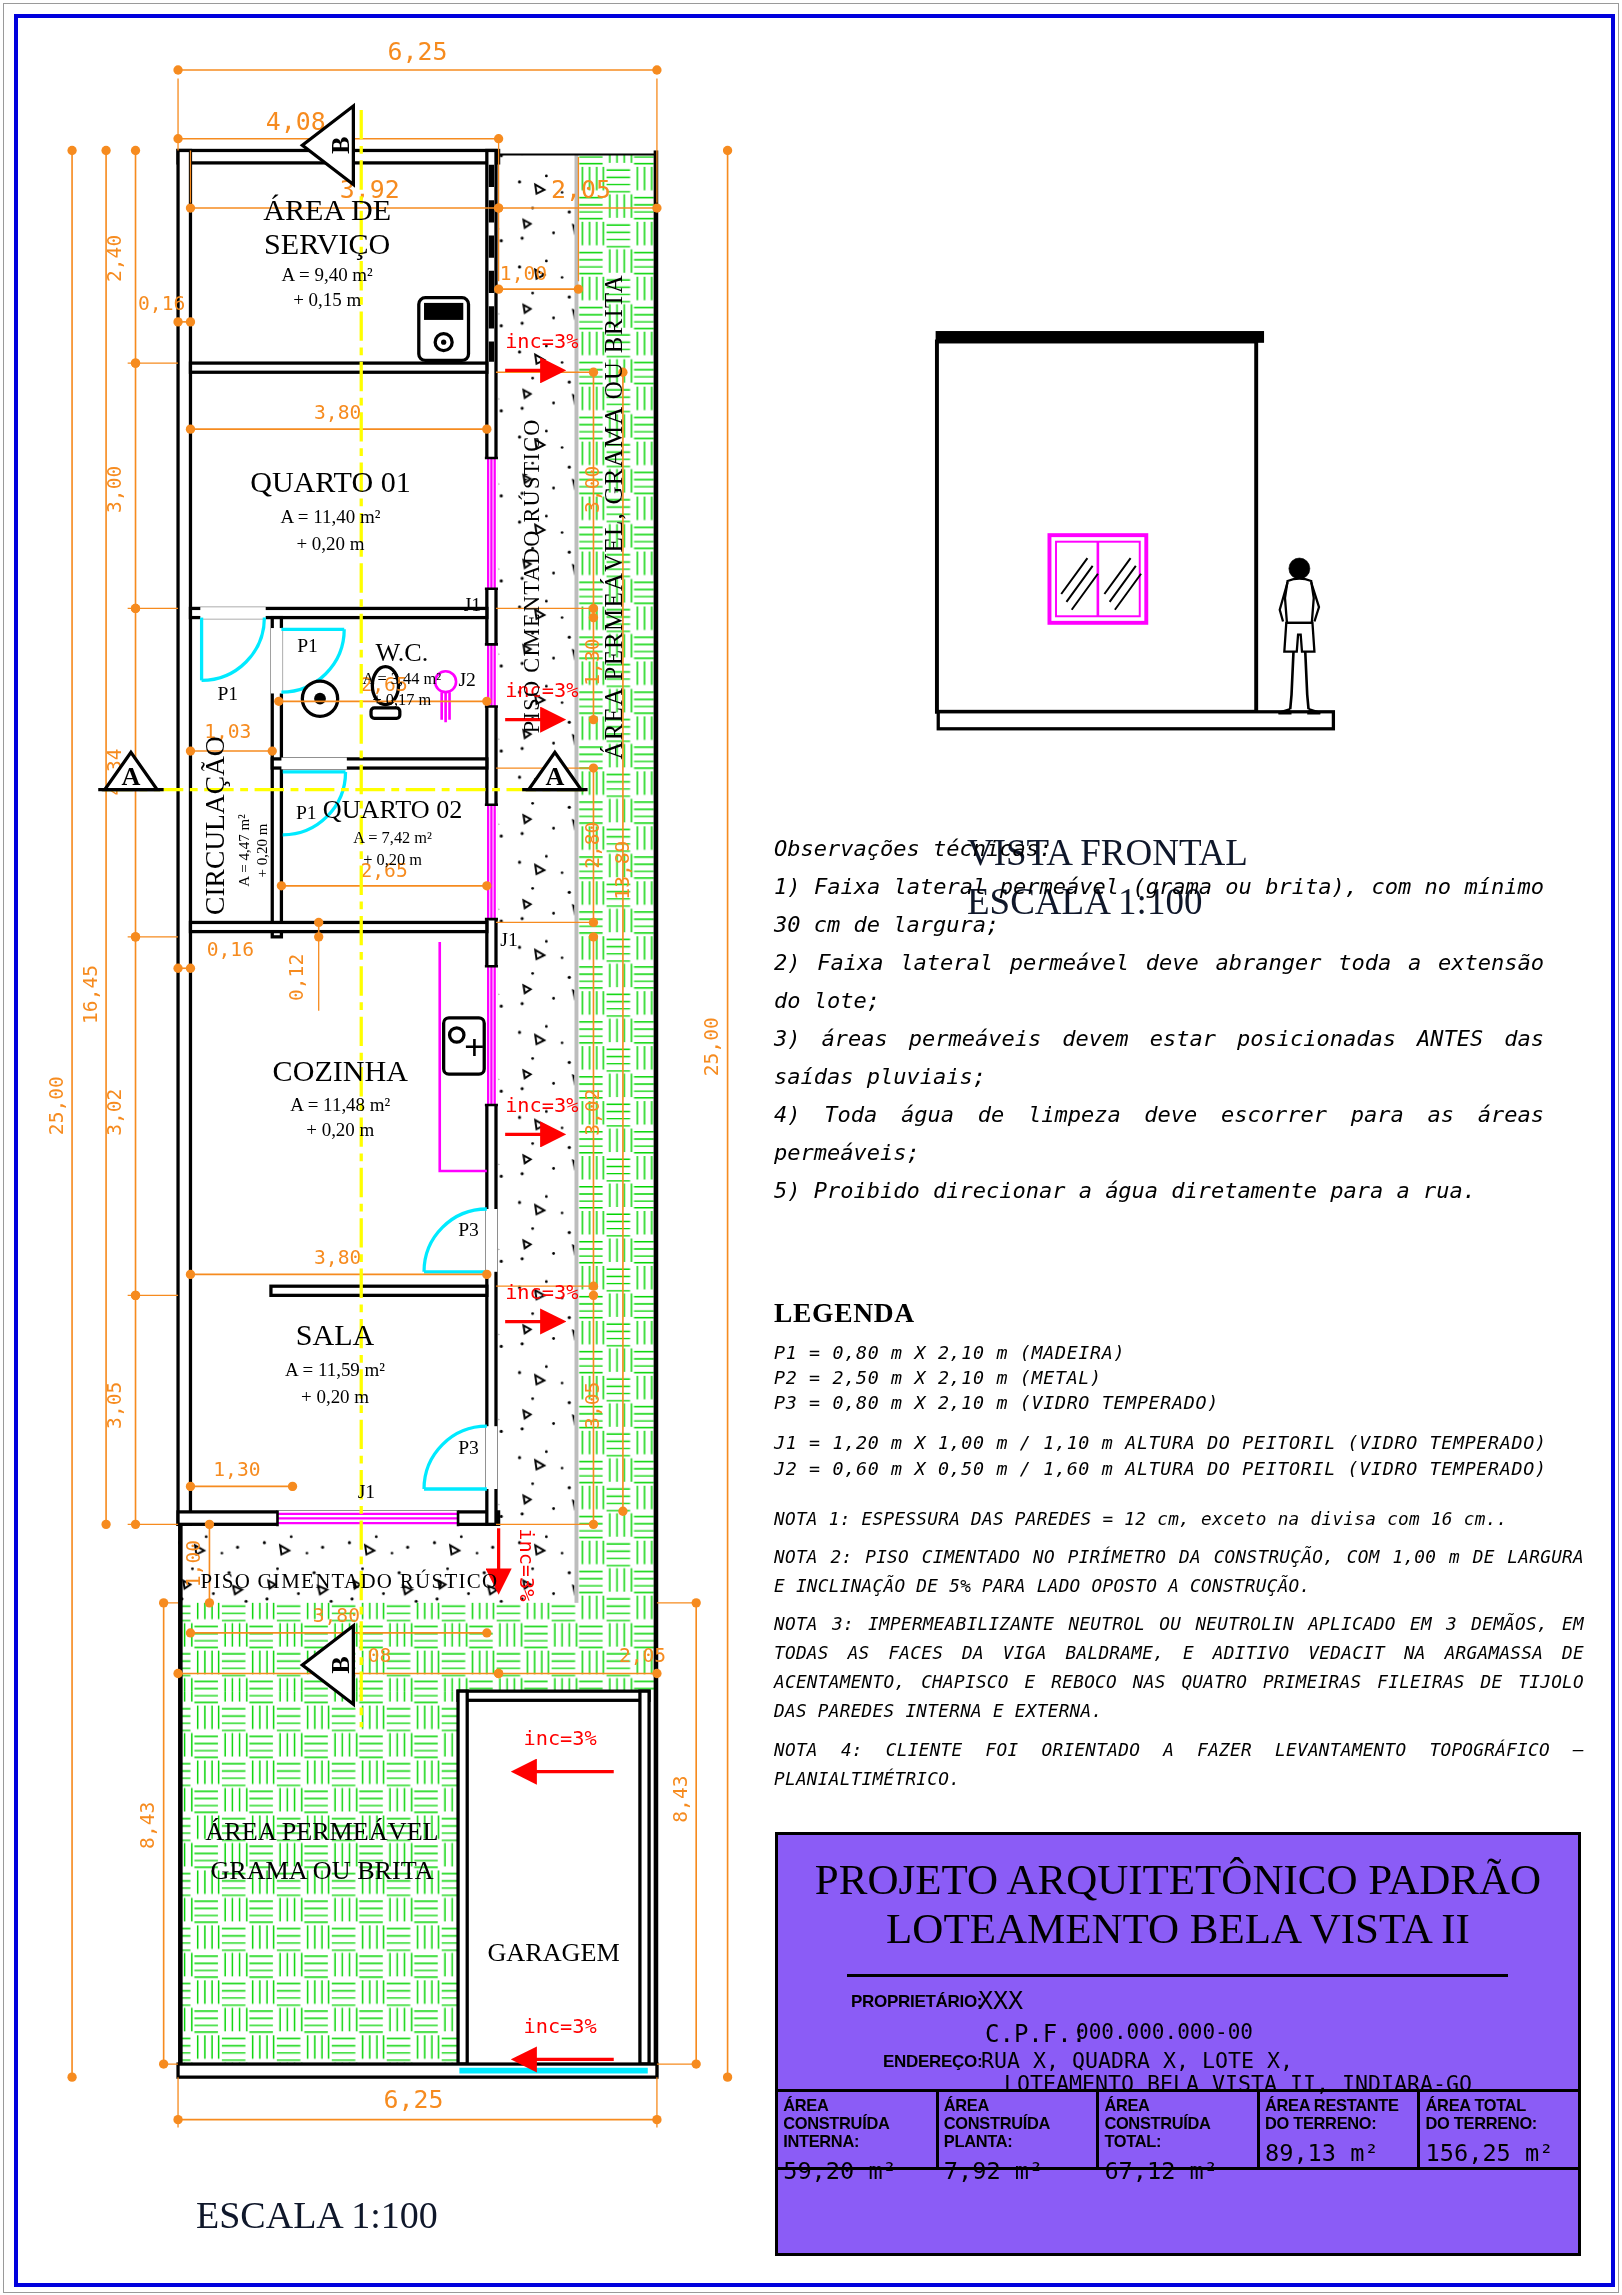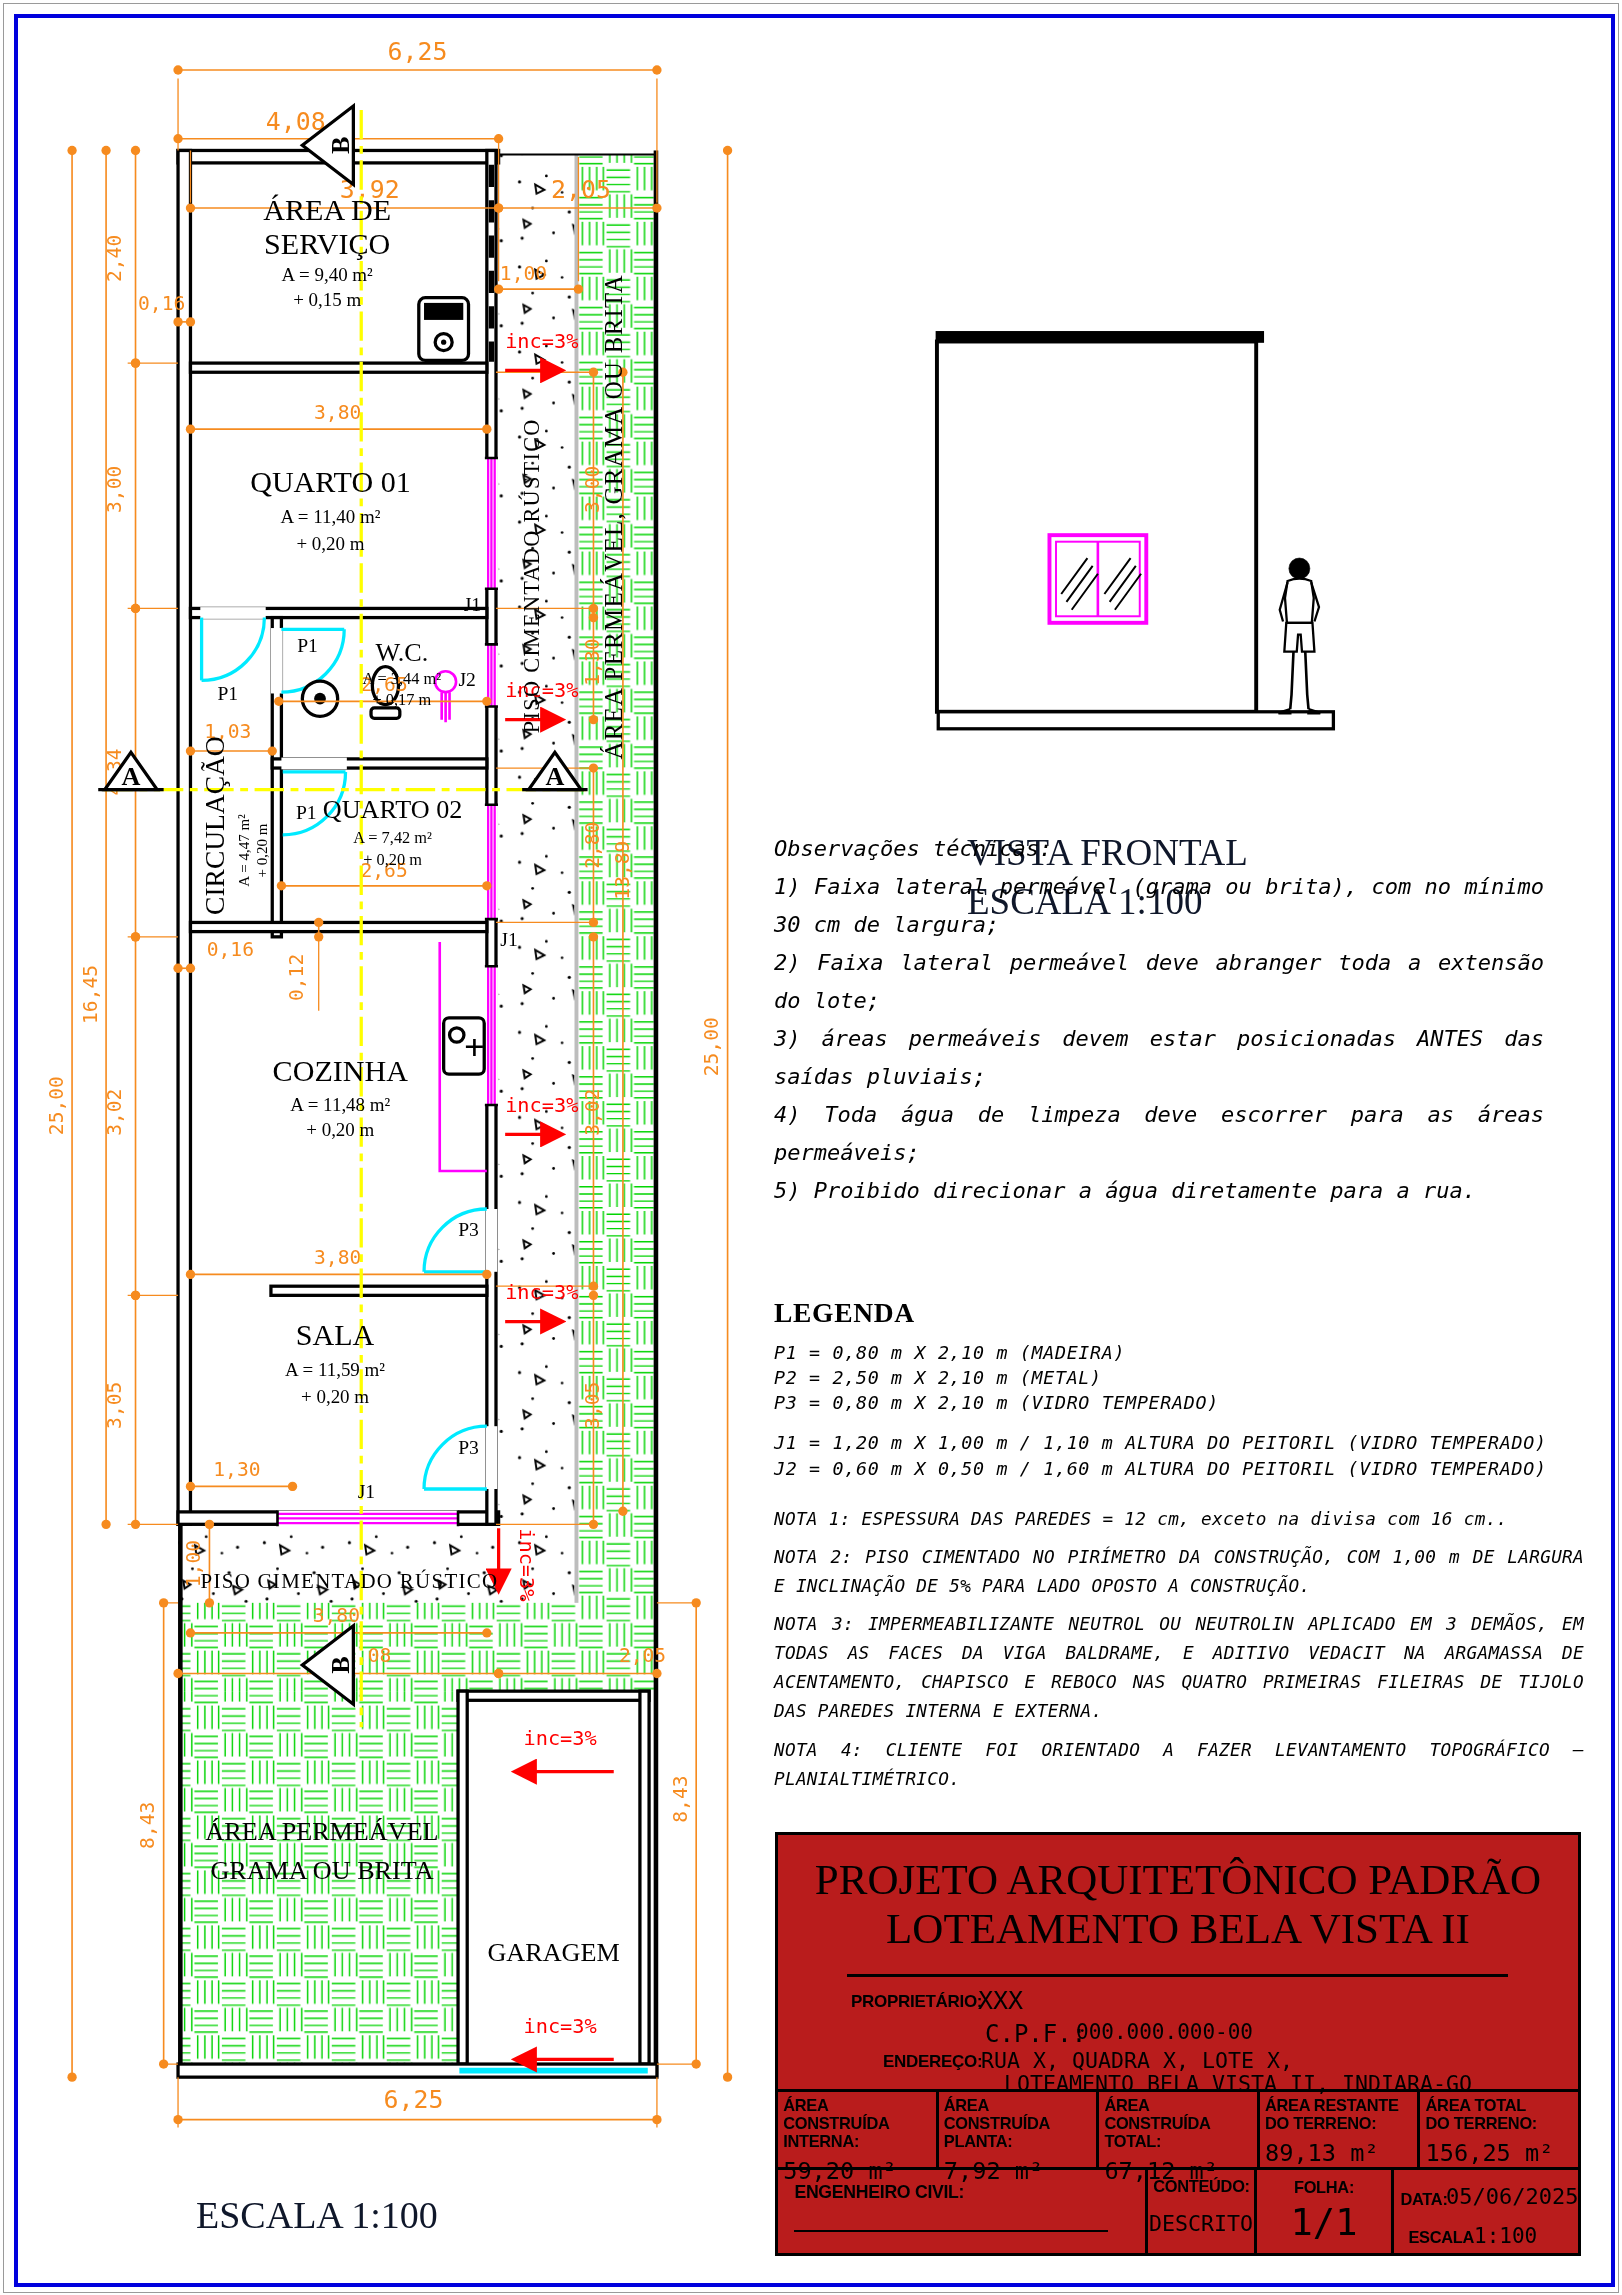--- a/index.html
+++ b/index.html
@@ -37,21 +37,21 @@
   .obs p{margin:0;text-align:justify;}
   .leg{position:absolute;left:774px;top:1297px;width:811px;color:#000;}
   .leg h3{margin:0 0 10.5px 0;font:27.5px "Liberation Serif",serif;font-weight:bold;letter-spacing:0.7px;}
   .leg .li{font:italic 18.3px "DejaVu Sans Mono",monospace;line-height:25px;letter-spacing:0.7px;}
   .leg .lj{font:italic 18.3px "DejaVu Sans Mono",monospace;line-height:26px;letter-spacing:0.7px;}
   .leg .spacer{height:15.7px;}
   .notes{position:absolute;left:774px;top:1505px;width:810px;color:#000;}
   .notes p{margin:0 0 9.2px 0;font:italic 17.7px "DejaVu Sans Mono",monospace;line-height:29px;text-align:justify;letter-spacing:0.3px;}
   .caption{position:absolute;color:#0f172a;font-family:"Liberation Serif",serif;}
   
-  .tb{position:absolute;left:775px;top:1832px;width:806px;height:424px;border:3.3px solid #000;box-sizing:border-box;background:#b91c1c;}
+  .tb{position:absolute;left:775px;top:1832px;width:806px;height:424px;border:3.3px solid #000;box-sizing:border-box;background:#8b5cf6;}
   .tb .t1{position:absolute;left:0;top:19.6px;width:100%;text-align:center;font:43px "Liberation Serif",serif;}
   .tb .t2{position:absolute;left:0;top:69px;width:100%;text-align:center;font:43px "Liberation Serif",serif;}
   .tb .divline{position:absolute;left:69px;top:139px;width:661px;border-top:3.3px solid #000;}
   .lab{font-family:"Liberation Sans",sans-serif;font-weight:bold;letter-spacing:-0.3px;}
   .cad{font-family:"DejaVu Sans Mono",monospace;}
   .tb-table{position:absolute;left:0;top:254px;width:100%;height:81px;display:flex;border-top:3.3px solid #000;border-bottom:3.3px solid #000;box-sizing:border-box;}
   .tb-table .cell{flex:1;border-right:3.3px solid #000;padding:3.9px 5.2px;box-sizing:border-box;}
   .tb-table .cell:last-child{border-right:none;}
   .tb-table .cl{font-size:16.4px;line-height:18.3px;}
   .tb-table .cv{font-size:23.6px;margin-top:6.5px;}
@@ -472,35 +472,15 @@
         <span>DO TERRENO:</span></div>
         <div class="cv cad">89,13 m²</div>
       </div>
       <div class="cell">
         <div class="cl lab"><span>ÁREA TOTAL</span><br>
         <span>DO TERRENO:</span></div>
         <div class="cv cad">156,25 m²</div>
       </div>
     </div>
 
-    <div class="tb-bot">
-      <div class="bcell" style="width:370px;">
-        <div class="abs lab" style="left:16.4px;top:11.8px;font-size:17.7px;">ENGENHEIRO CIVIL:</div>
-        <div class="abs" style="left:16.4px;top:60px;width:314px;border-top:2.6px solid #000;"></div>
-      </div>
-      <div class="bcell" style="width:109px;">
-        <div class="abs lab" style="left:5.2px;top:6.5px;font-size:16.4px;">CONTEÚDO:</div>
-        <div class="abs cad" style="left:0;top:41px;width:100%;text-align:center;font-size:21.6px;">DESCRITO</div>
-      </div>
-      <div class="bcell" style="width:137px;">
-        <div class="abs lab" style="left:0;top:7.9px;width:100%;text-align:center;font-size:16.4px;">FOLHA:</div>
-        <div class="abs cad" style="left:0;top:31px;width:100%;text-align:center;font-size:37px;">1/1</div>
-      </div>
-      <div class="bcell" style="flex:1;">
-        <div class="abs lab" style="left:6.5px;top:19.6px;font-size:16.4px;">DATA:</div>
-        <div class="abs cad" style="left:52px;top:14.4px;font-size:22px;">05/06/2025</div>
-        <div class="abs lab" style="left:14.4px;top:58px;font-size:16.4px;">ESCALA</div>
-        <div class="abs cad" style="left:80px;top:54px;font-size:21px;">1:100</div>
-      </div>
-    </div>
   </div>
 </div>
 
 
 </body></html>

